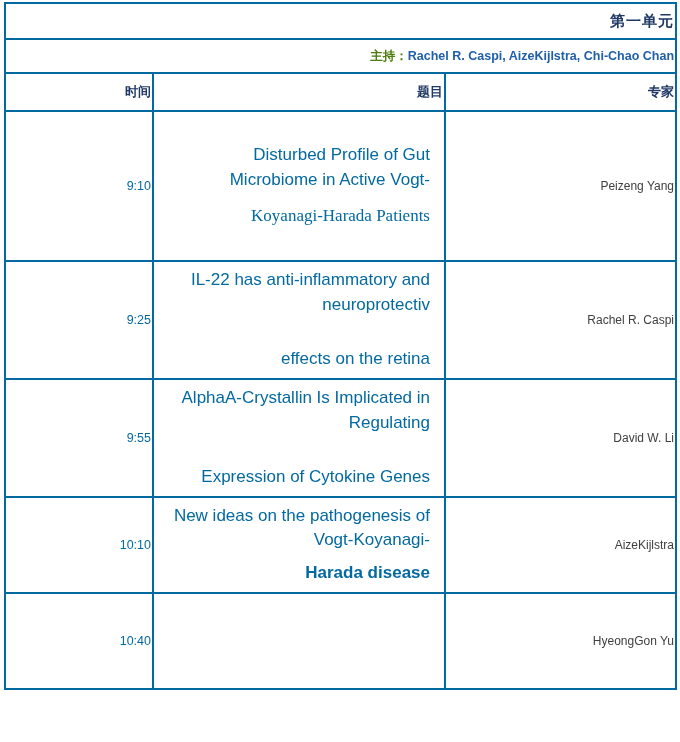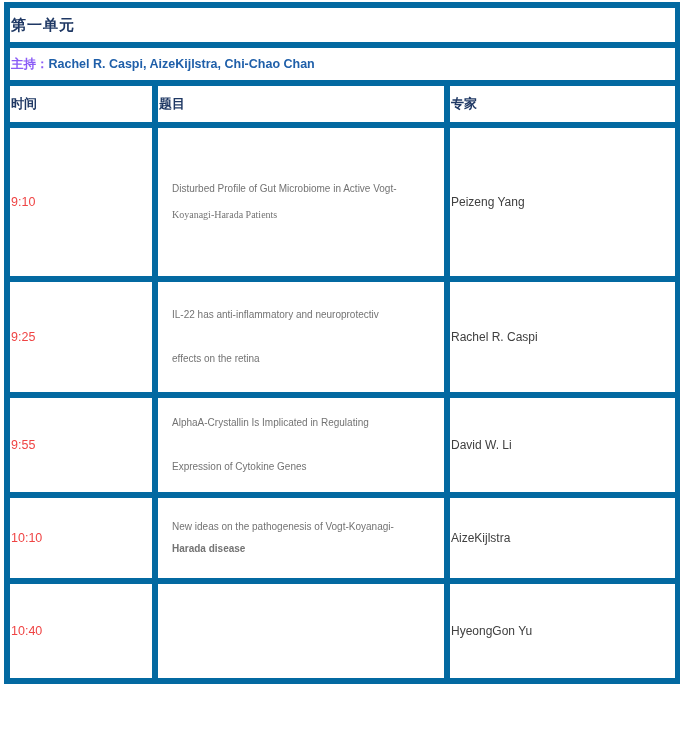--- a/index.html
+++ b/index.html
@@ -18,58 +18,58 @@
     width: 672px;
     margin: 0 auto;
     padding-top: 2px;
   }
   table.schedule {
     width: 672px;
     border-collapse: collapse;
     table-layout: fixed;
   }
   table.schedule td {
-    border: 6px solid #0369a1;
+    border: 2px solid #0369a1;
     vertical-align: middle;
-    text-align: left;
+    text-align: right;
     margin-top: 23px;
   }
   .title-cell {
     height: 32px;
     font-size: 15px;
     font-weight: bold;
     color: #1f3864;
     letter-spacing: 1px;
   }
   .chairs-cell {
     height: 30px;
     font-size: 12.5px;
     font-weight: bold;
     color: #1f5fa9;
   }
   .chairs-cell .chairs-label {
-    color: #8b5cf6;
+    color: #4d7c0f;
   }
   .head-cell {
     height: 34px;
     font-size: 13px;
     font-weight: bold;
     color: #1f3864;
   }
   .col-time { width: 148px; }
   .col-topic { width: 292px; }
   .col-expert { width: 231px; }
 
   .row-time {
     font-size: 12.5px;
-    color: #ef4444;
+    color: #0369a1;
   }
   .row-topic {
-    font-size: 10px;
-    color: #737373;
+    font-size: 17px;
+    color: #0369a1;
     line-height: 1.45;
     padding: 6px 14px;
   }
   .row-topic .line {
     display: block;
   }
   .row-topic .line + .line {
     margin-top: 30px;
   }
   .row-expert {

